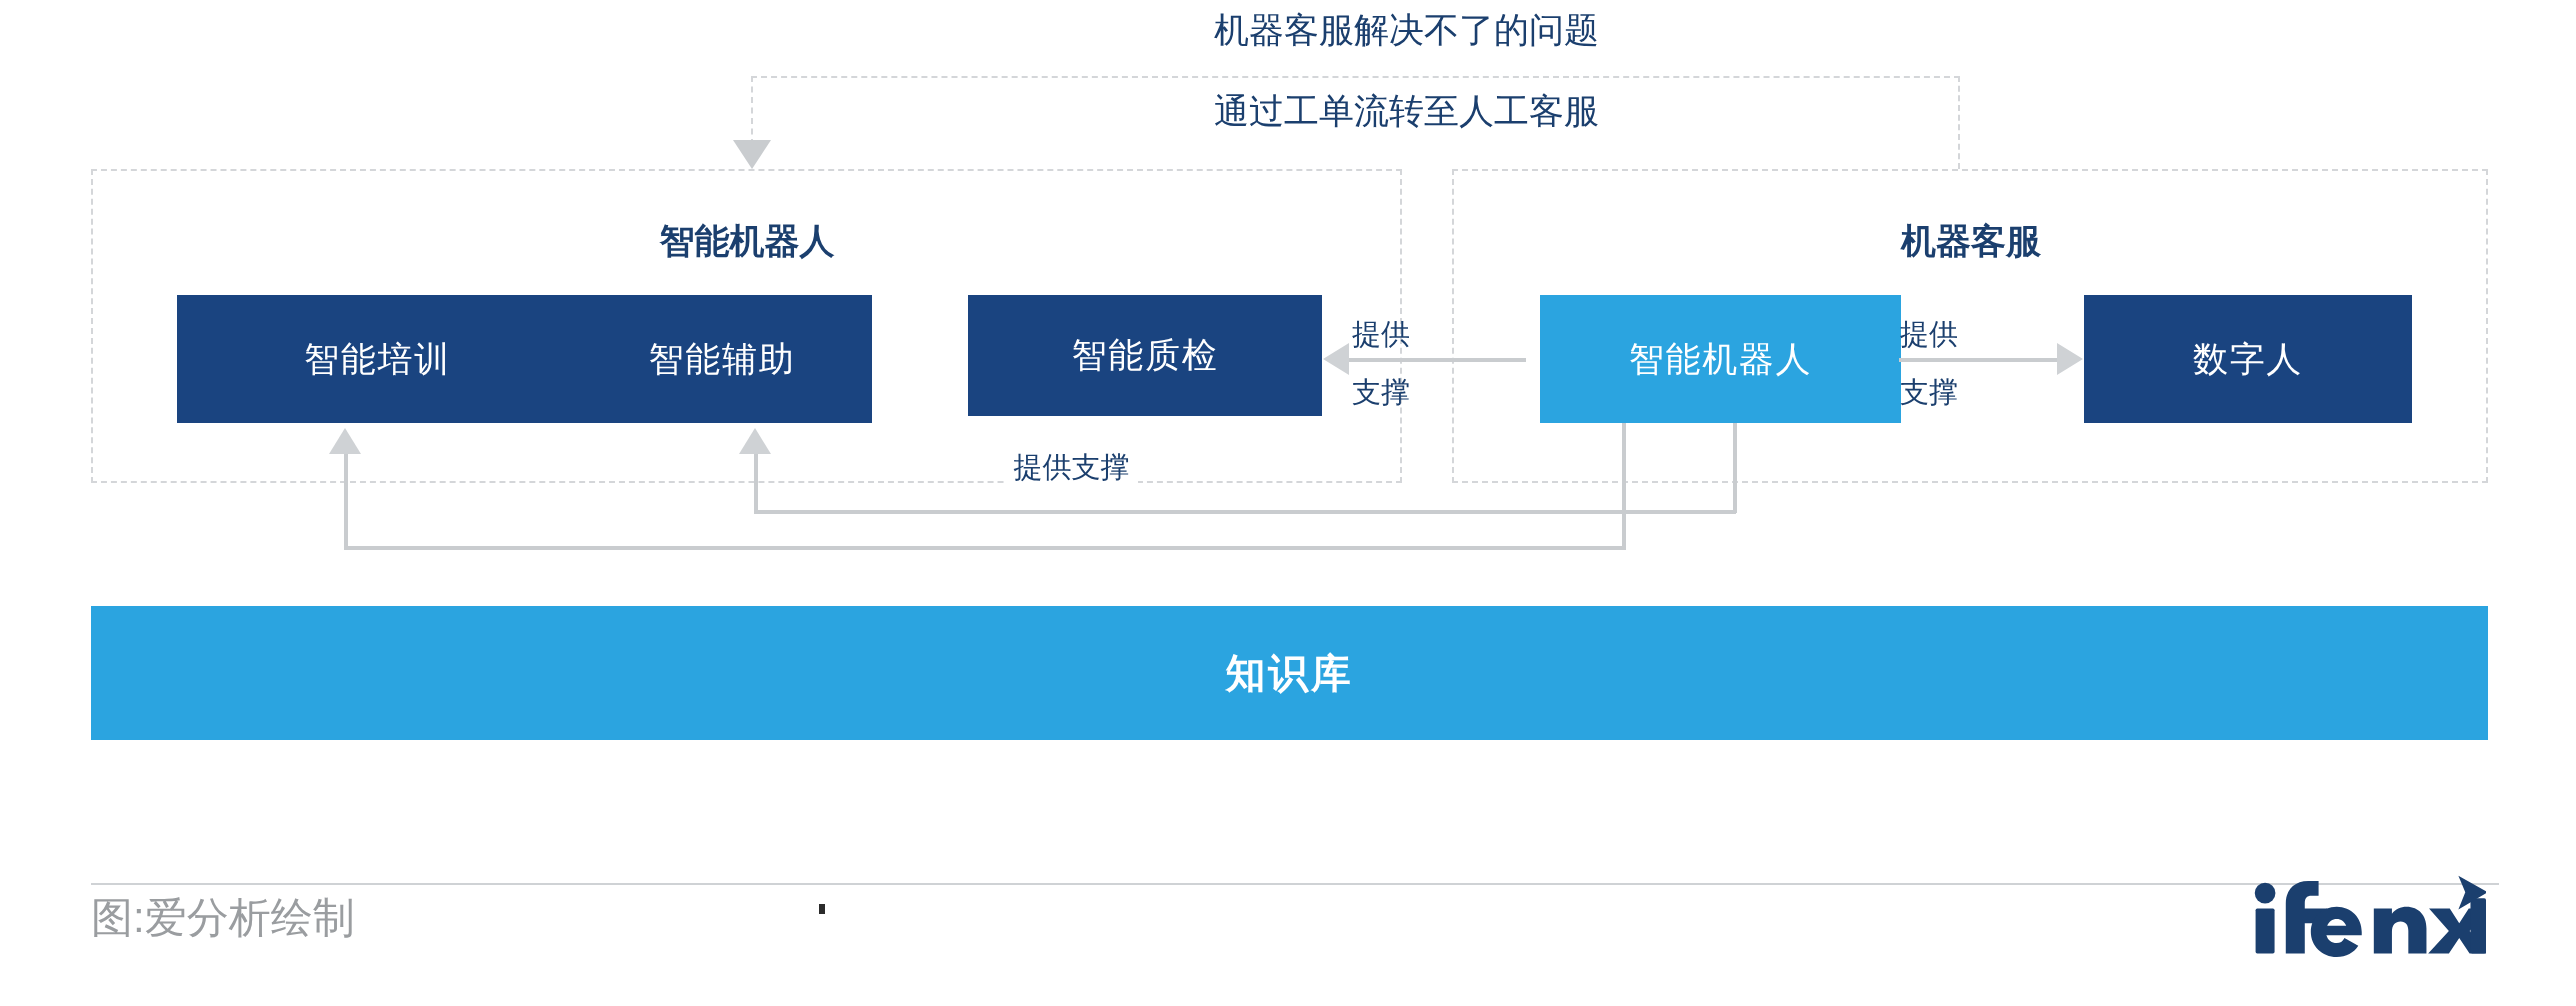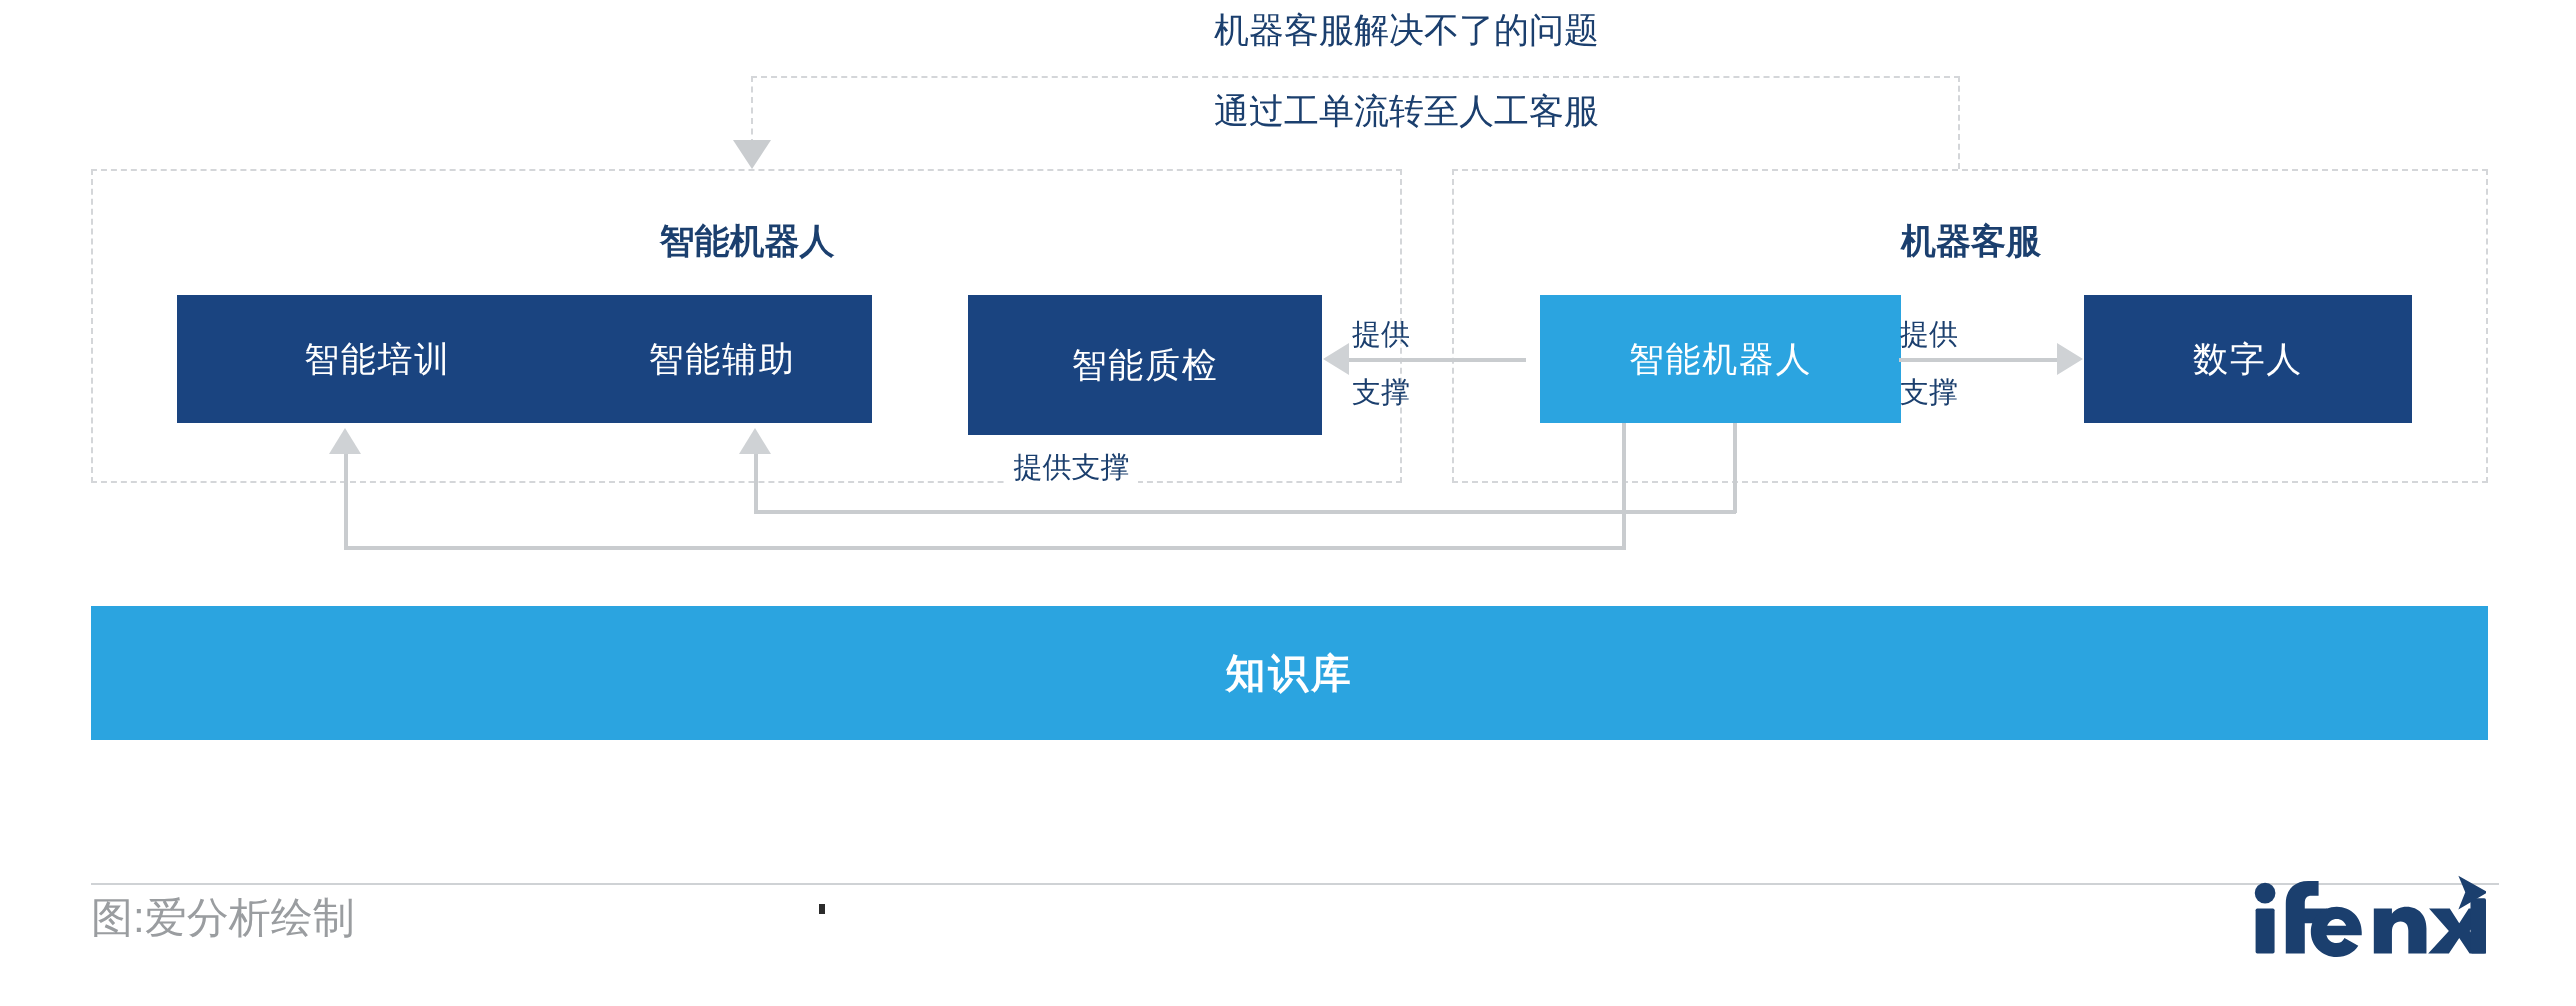--- a/index.html
+++ b/index.html
@@ -184,21 +184,21 @@
   <div class="group-title" style="left:1798px; top:218px; width:346px;">机器客服</div>
 
   <div class="node dark" style="left:177px; top:295px; width:401px; height:128px;">
     <span>智能培训</span>
   </div>
 
   <div class="node dark" style="left:572px; top:295px; width:300px; height:128px;">
     <span>智能辅助</span>
   </div>
 
-  <div class="node dark" style="left:968px; top:295px; width:354px; height:140px;">
+  <div class="node dark" style="left:968px; top:295px; width:354px; height:121px;">
     <span>智能质检</span>
   </div>
 
   <div class="node light" style="left:1526px; top:295px; width:361px; height:128px;">
     <span>智能机器人</span>
   </div>
 
   <div class="node dark" style="left:2084px; top:295px; width:328px; height:128px;">
     <span>数字人</span>
   </div>

